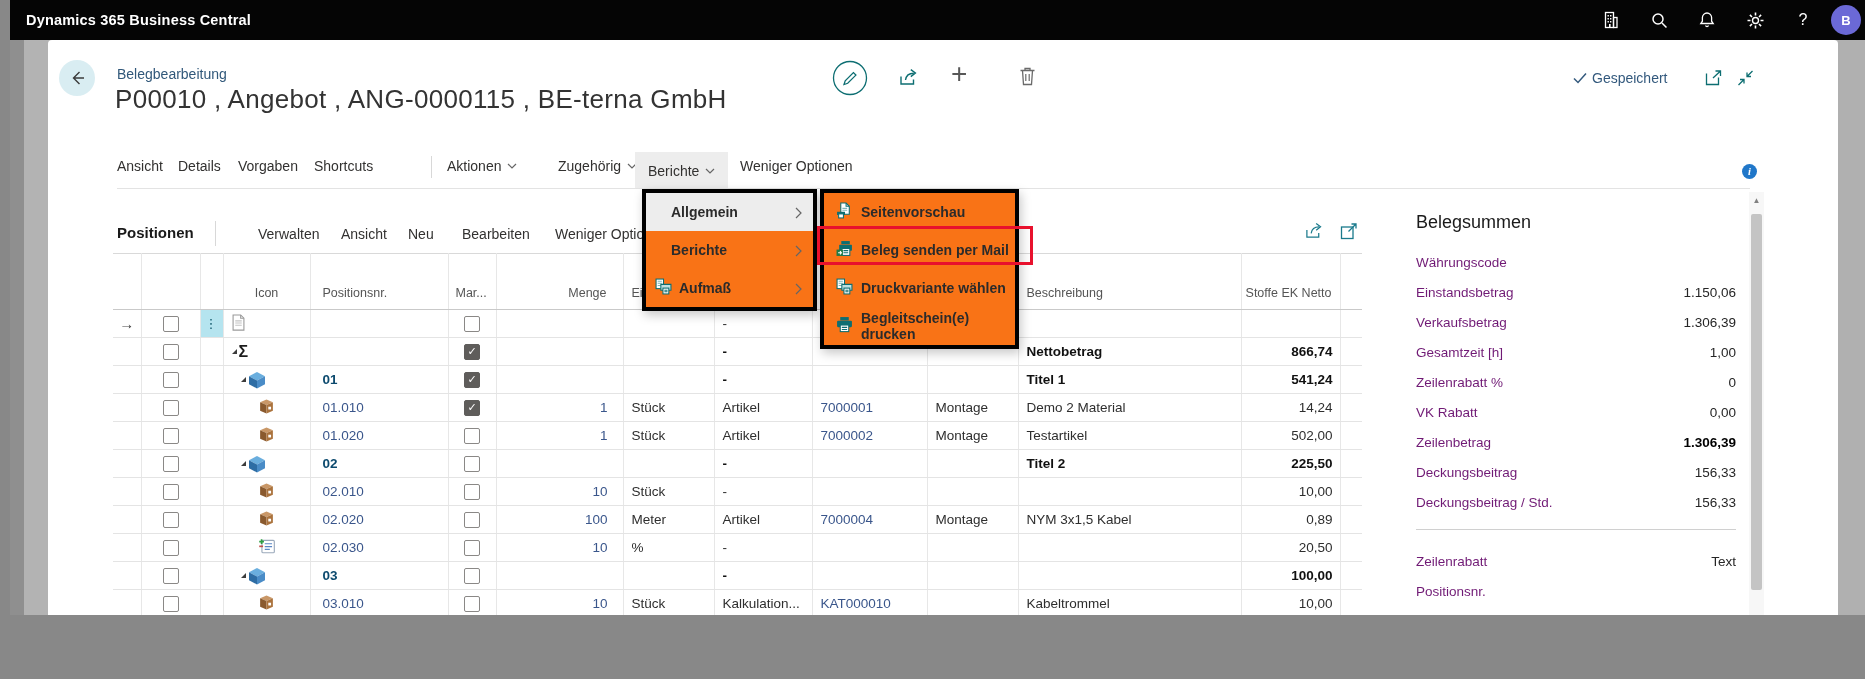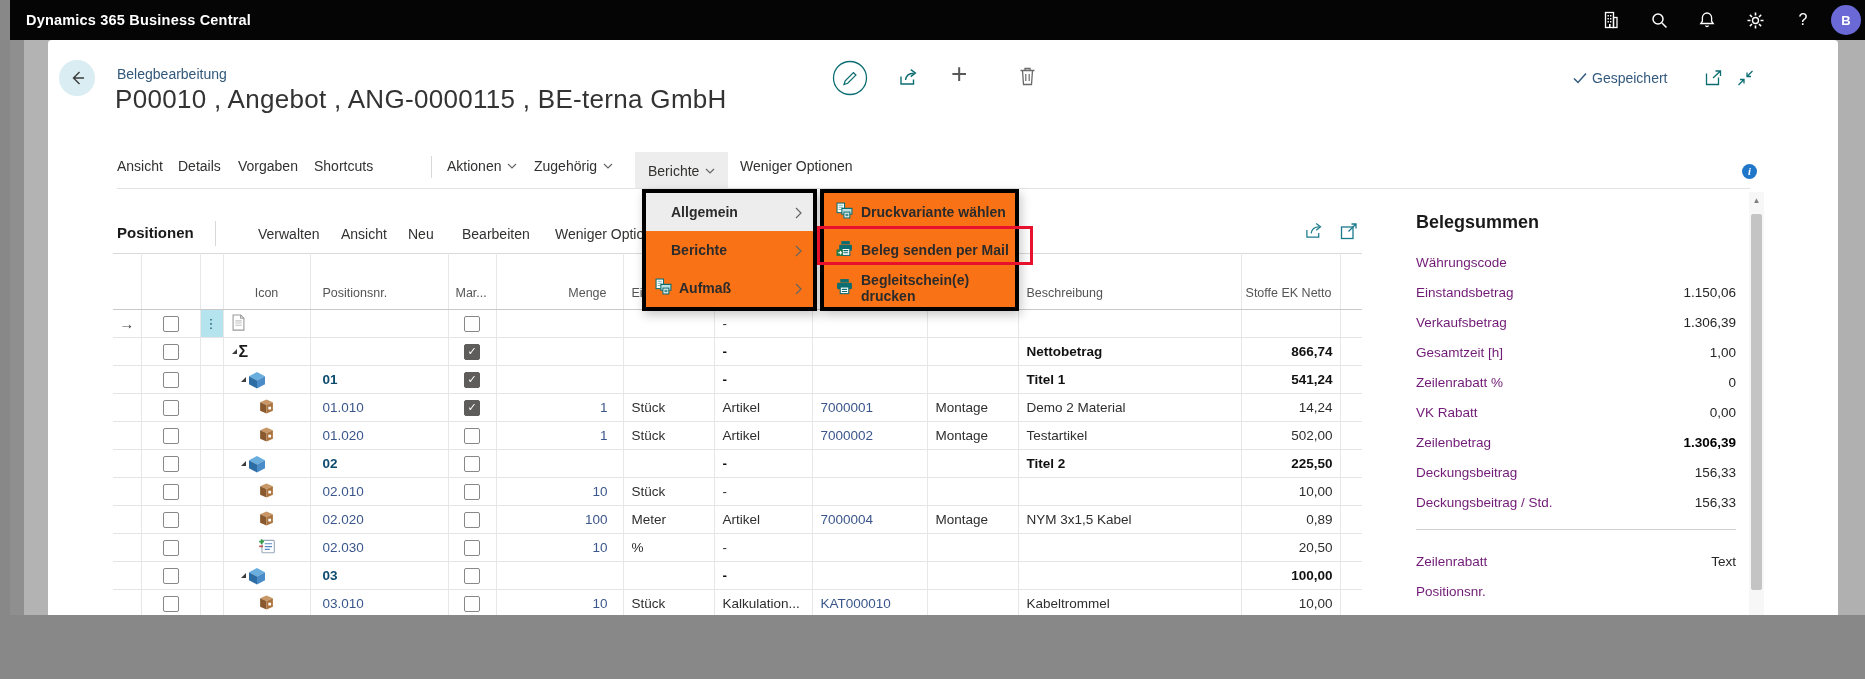--- a/index.html
+++ b/index.html
@@ -63,21 +63,21 @@
   .dotscell { background:#b5e4ef !important; color:#11586b; font-size:13px; letter-spacing:1px; }
   .iconcell { padding-left:4px; }
   .ind0 { padding-left:4px; } .ind1 { padding-left:13px; } .ind2 { padding-left:30px; }
   .tri { display:inline-block; width:0; height:0; border-left:5px solid transparent; border-bottom:5px solid #3c3c3c; margin-right:2px; vertical-align:middle; }
   .sum { font-size:16px; font-weight:600; color:#1c1c1c; }
   .arrowglyph { color:#444; font-size:15px; }
   .tfoot { position:absolute; left:103px; top:646px; width:1249px; height:33px; background:#f2f2f2; }
 
   
   .factbox { position:absolute; left:1406px; top:212px; width:320px; }
-  .fb-head { font-size:18px; font-weight:bold; color:#1a1a1a; margin-bottom:14px; }
+  .fb-head { font-size:18px; font-weight:normal; color:#1a1a1a; margin-bottom:14px; }
   .fb-row { height:30px; display:flex; align-items:center; justify-content:space-between; }
   .fb-label { font-size:13.5px; color:#701a75; cursor:pointer; }
   .fb-val { font-size:13.5px; color:#262626; }
   .fb-val.b { font-weight:bold; color:#000; }
   .fb-divider { height:1px; background:#d0d0d0; margin:12px 0 16px 0; }
 
   
   .scrollbar { position:absolute; left:1739px; top:192px; width:15px; height:487px; background:#f7f7f7; }
   .sb-arrow { width:15px; height:16px; display:flex; align-items:center; justify-content:center; font-size:8px; color:#808080; cursor:pointer; }
   .sb-thumb { position:absolute; left:2px; top:22px; width:11px; height:376px; background:#c4c4c4; border-radius:2px; cursor:pointer; }
@@ -198,21 +198,21 @@
   <span class="menu-item" style="left:304px;">
       <span>Shortcuts</span>
     </span>
   <span class="menu-div" style="left:421px;"></span>
   <span class="menu-item" style="left:437px;">
       <span>Aktionen</span>
     <svg width="10" height="6" viewBox="0 0 10 6">
         <path d="M1 1l4 4 4-4" fill="none" stroke="#666" stroke-width="1.2"></path>
       </svg>
     </span>
-  <span class="menu-item" style="left:524px;text-align:right;">
+  <span class="menu-item" style="left:548px;text-align:right;">
       <span>Zugehörig</span>
     <svg width="10" height="6" viewBox="0 0 10 6">
         <path d="M1 1l4 4 4-4" fill="none" stroke="#666" stroke-width="1.2"></path>
       </svg>
     </span>
   <span class="menu-berichte">
       <span>Berichte</span>
     <svg width="10" height="6" viewBox="0 0 10 6">
         <path d="M1 1l4 4 4-4" fill="none" stroke="#666" stroke-width="1.2"></path>
       </svg>
@@ -666,41 +666,51 @@
       <span>Aufmaß</span>
       <span class="dd-chev"><svg width="7" height="12" viewBox="0 0 7 12">
             <path d="M1 1l5 5-5 5" fill="none" stroke="#666" stroke-width="1.2"></path>
           </svg></span>
     </div>
   </div>
 
   <div class="panel p2">
     <div class="dd-item">
       <span><svg width="17" height="17" viewBox="0 0 16 16">
-            <rect x="1" y="1" width="7" height="9" fill="#fff" stroke="#0d6e72"></rect>
-            <path d="M2.5 3h4M2.5 5h4M2.5 7h4" stroke="#7fb6b8"></path>
-            <path d="M5.5 6h9.5v5.5H5.5z" fill="#bfe0e1" stroke="#0d6e72"></path>
-            <rect x="7.5" y="9.5" width="5.5" height="5.5" fill="#fff" stroke="#0d6e72"></rect>
-            <path d="M8.8 11.5h3M8.8 13h3" stroke="#0d6e72"></path>
+            <path d="M4.5 1h5l3 3v7.5h-8z" fill="#fff" stroke="#0d6e72"></path>
+            <path d="M9.5 1v3h3" fill="none" stroke="#0d6e72"></path>
+            <path d="M6 6h4.5M6 7.8h4.5" stroke="#7fb6b8"></path>
+            <path d="M1 9.2h7.5v3H1z" fill="#0d6e72"></path>
+            <rect x="2.5" y="11.2" width="4.5" height="3.8" fill="#fff" stroke="#0d6e72"></rect>
           </svg></span>
-      <span>Druckvariante wählen</span>
+      <span>Seitenvorschau</span>
     </div>
     <div class="dd-item">
       <span><svg width="17" height="17" viewBox="0 0 16 16">
             <path d="M5 1h8v3H5z" fill="#0d6e72"></path>
             <rect x="3" y="4.5" width="12" height="5.5" rx="0.5" fill="#0d6e72"></rect>
             <rect x="5.5" y="8" width="7.5" height="6.5" fill="#fff" stroke="#0d6e72"></rect>
             <path d="M7 10h4.5M7 12h4.5" stroke="#0d6e72"></path>
             <rect x="0.5" y="9" width="6" height="6" fill="#1f7a46"></rect>
             <path d="M2 12h3M3.8 10.5 5 12l-1.2 1.5" fill="none" stroke="#fff" stroke-width="1.1"></path>
           </svg></span>
       <span>Beleg senden per Mail</span>
     </div>
     <div class="dd-item">
       <span><svg width="17" height="17" viewBox="0 0 16 16">
+            <rect x="1" y="1" width="7" height="9" fill="#fff" stroke="#0d6e72"></rect>
+            <path d="M2.5 3h4M2.5 5h4M2.5 7h4" stroke="#7fb6b8"></path>
+            <path d="M5.5 6h9.5v5.5H5.5z" fill="#bfe0e1" stroke="#0d6e72"></path>
+            <rect x="7.5" y="9.5" width="5.5" height="5.5" fill="#fff" stroke="#0d6e72"></rect>
+            <path d="M8.8 11.5h3M8.8 13h3" stroke="#0d6e72"></path>
+          </svg></span>
+      <span>Druckvariante wählen</span>
+    </div>
+    <div class="dd-item">
+      <span><svg width="17" height="17" viewBox="0 0 16 16">
             <path d="M4 1h8v3.2H4z" fill="#0d6e72"></path>
             <rect x="1" y="4.5" width="14" height="6" rx="1" fill="#0d6e72"></rect>
             <rect x="4" y="8.5" width="8" height="6.2" fill="#fff" stroke="#0d6e72"></rect>
             <path d="M5.5 10.7h5M5.5 12.7h5" stroke="#0d6e72"></path>
           </svg></span>
       <span>Begleitschein(e) drucken</span>
     </div>
   </div>
 
   <div class="redbox"></div>

